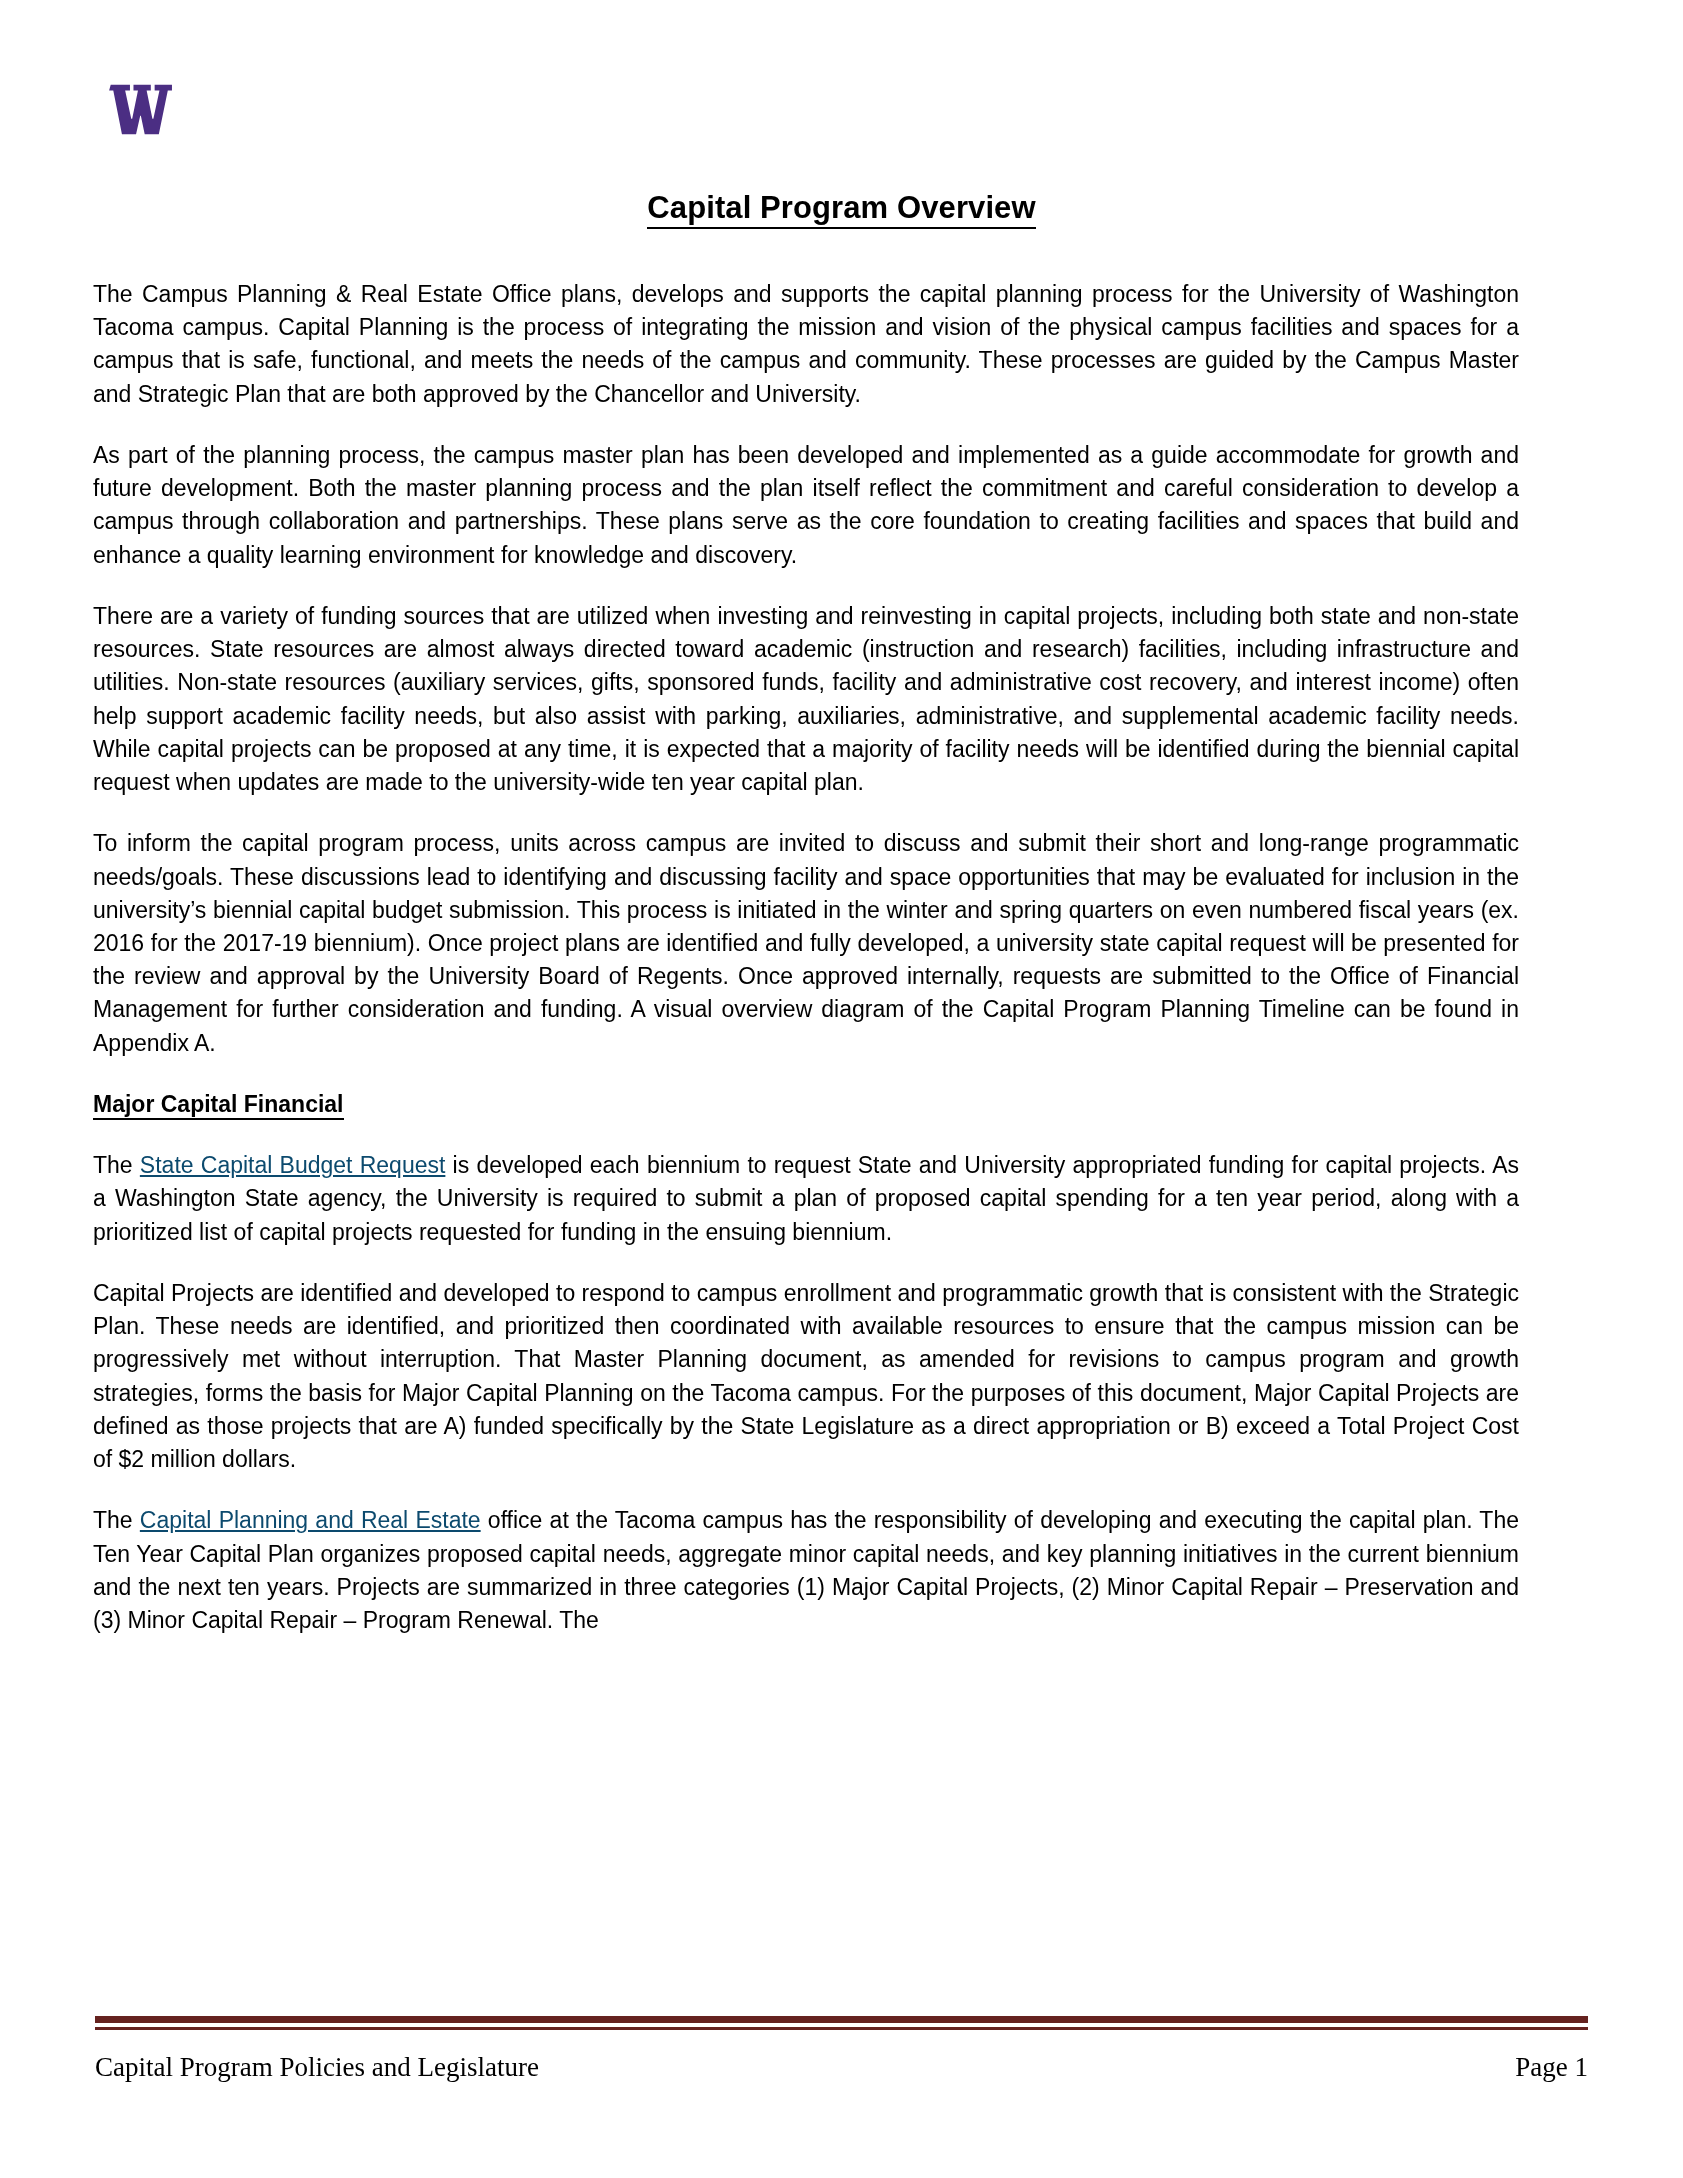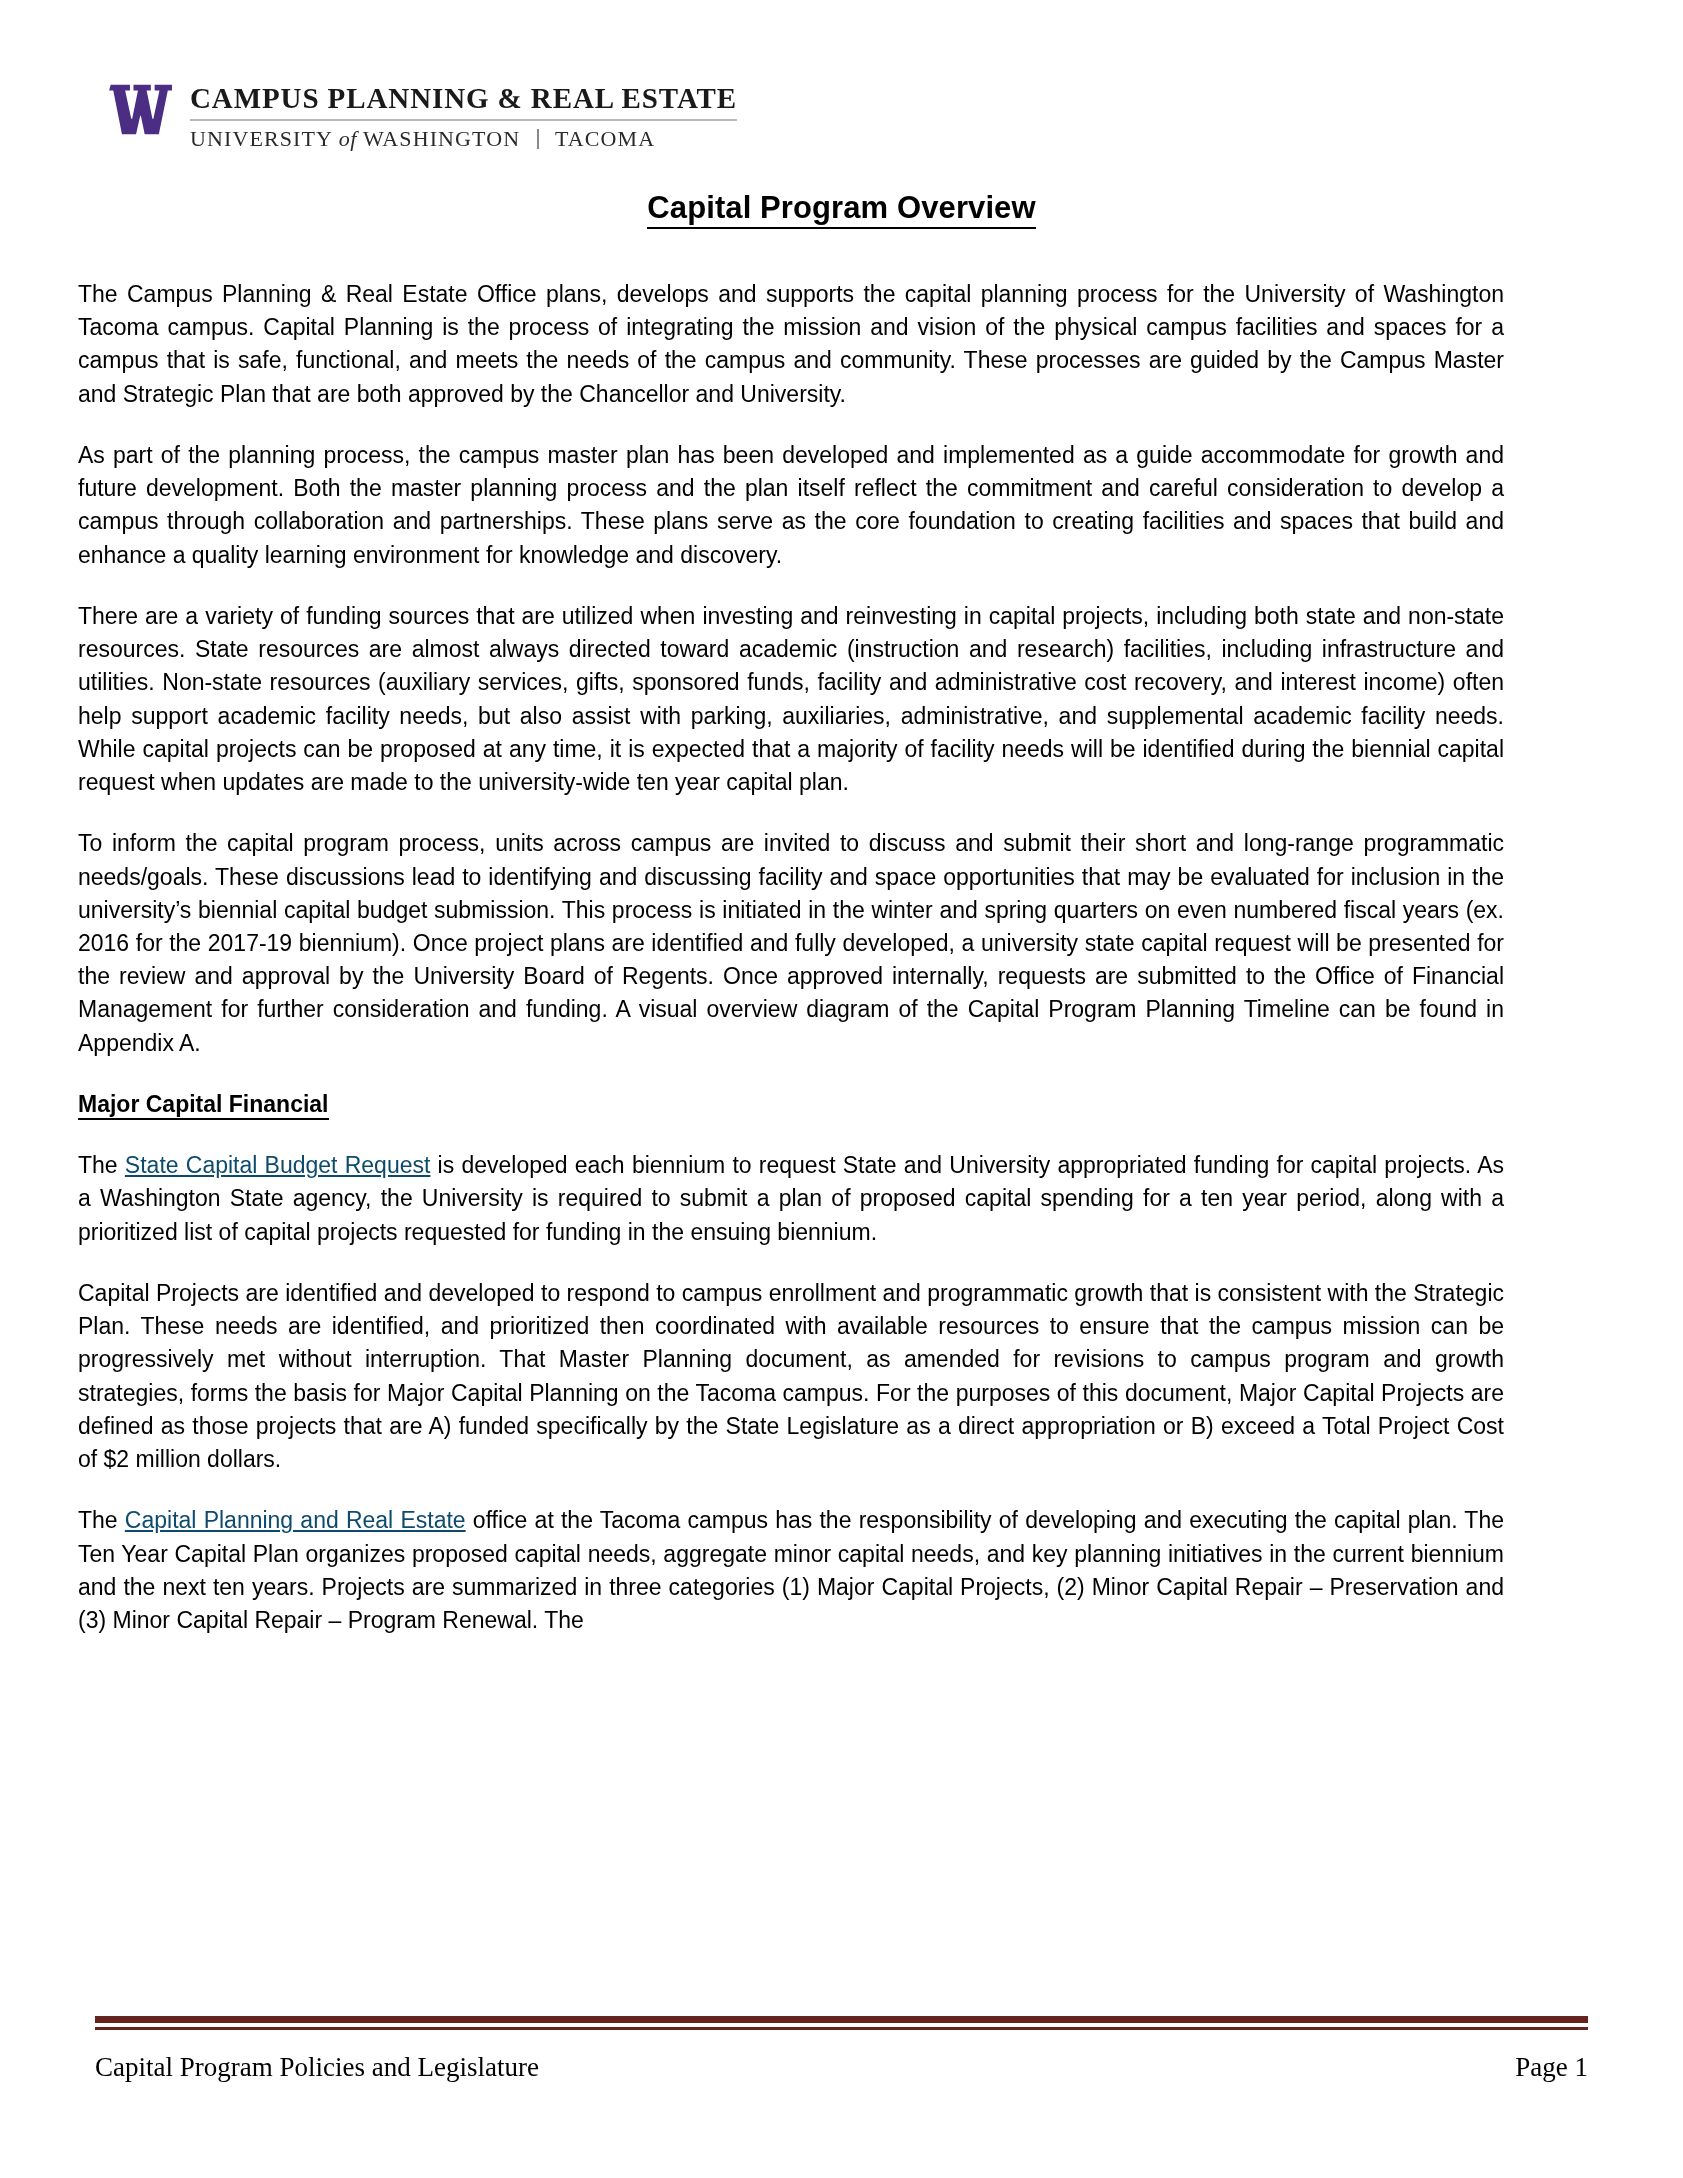--- a/index.html
+++ b/index.html
@@ -89,21 +89,21 @@
     letter-spacing: 0.1px;
   }
   .doc-title span {
     border-bottom: 2px solid #000;
     padding-bottom: 2px;
   }
 
   
   .body-area {
     position: absolute;
-    left: 78px;
+    left: 93px;
     top: 278px;
     width: 1426px;
   }
   p.para {
     margin: 0 0 28px 0;
     font-size: 23px;
     line-height: 1.445;
     text-align: justify;
     text-justify: inter-word;
     color: #000;
@@ -162,31 +162,20 @@
 </style>
 </head>
 <body>
 
 <div class="page">
 
   <div class="header">
     <svg class="w-logo" viewBox="0 0 100 92" aria-hidden="true">
       <path fill="#4b2e83" d="M2 6 h30 v9 h-7.5 l9.5 44 1.5 0 9-44 h-7 v-9 h27 v9 h-6.5 l9 44 1.5 0 9.5-44 h-7.5 v-9 h27 v9 h-6.5 l-14 68 h-22 l-6-29 -1 0 -6.5 29 h-22 l-13.5-68 h-6.5 z"></path>
     </svg>
-    <div class="logo-text">
-      <div class="logo-line1">CAMPUS PLANNING &amp; REAL ESTATE</div>
-      <div class="logo-rule"></div>
-      <div class="logo-line2">
-        <span>UNIVERSITY</span>
-        <span class="italic-of">of</span>
-        <span>WASHINGTON</span>
-        <span class="logo-divider"></span>
-        <span>TACOMA</span>
-      </div>
-    </div>
   </div>
 
   <div class="doc-title">
     <span>Capital Program Overview</span>
   </div>
 
   <div class="body-area">
 
     <p class="para">The Campus Planning &amp; Real Estate Office plans, develops and supports the capital planning process for the University of Washington Tacoma campus. Capital Planning is the process of integrating the mission and vision of the physical campus facilities and spaces for a campus that is safe, functional, and meets the needs of the campus and community. These processes are guided by the Campus Master and Strategic Plan that are both approved by the Chancellor and University.</p>
 

